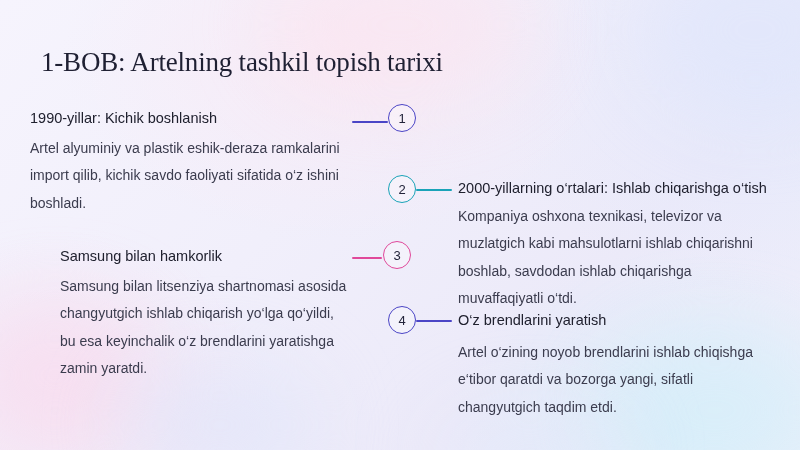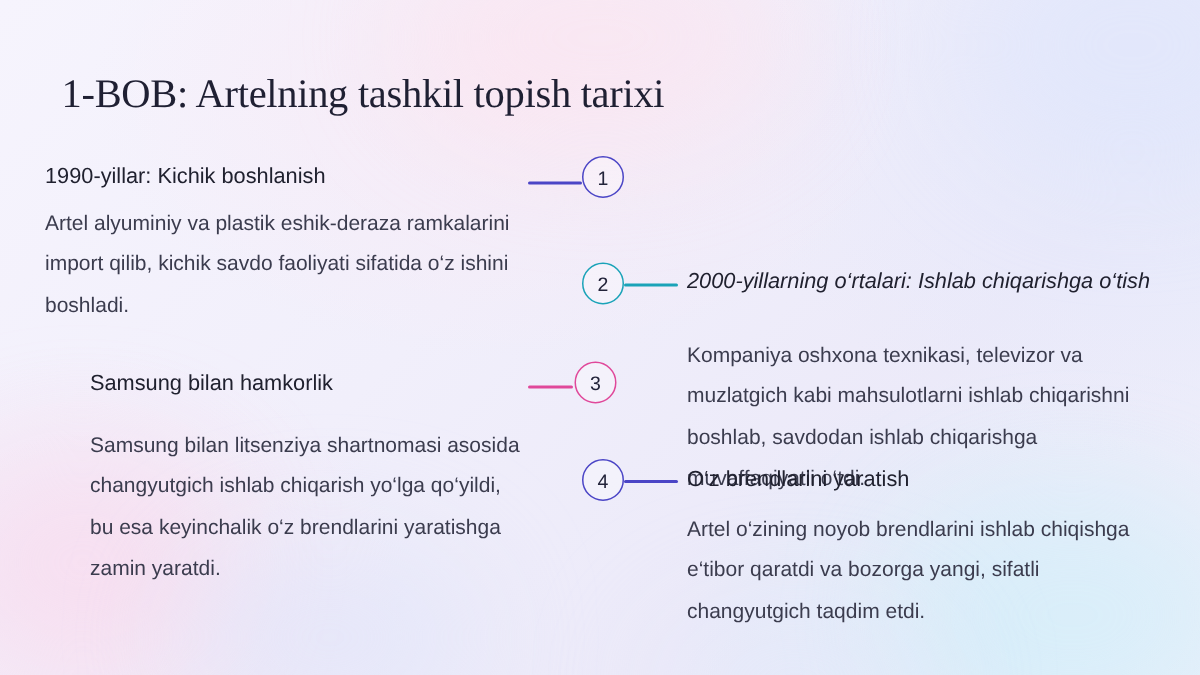--- a/index.html
+++ b/index.html
@@ -99,26 +99,26 @@
     border-radius: 2px;
   }
 
   
   #item1 { left: 30px;  top: 108px; width: 320px; }
   #item1 .heading { margin-bottom: 6px; }
   #conn1   { left: 352px; top: 121px; width: 36px; }
   #marker1 { left: 388px; top: 104px; }
 
   #item2 { left: 458px; top: 178px; width: 312px; }
-  #item2 .heading { margin-bottom: 24px; font-style: italic; }
+  #item2 .heading { margin-bottom: 4px; }
   #conn2   { left: 416px; top: 189px; width: 36px; }
   #marker2 { left: 388px; top: 175px; }
 
   #item3 { left: 60px;  top: 246px; width: 290px; }
-  #item3 .heading { margin-bottom: 16px; }
+  #item3 .heading { margin-bottom: 6px; }
   #conn3   { left: 352px; top: 257px; width: 30px; }
   #marker3 { left: 383px; top: 241px; }
 
   #item4 { left: 458px; top: 310px; width: 312px; }
   #item4 .heading { margin-bottom: 8px; }
   #conn4   { left: 416px; top: 320px; width: 36px; }
   #marker4 { left: 388px; top: 306px; }
 </style>
 </head>
 <body>

